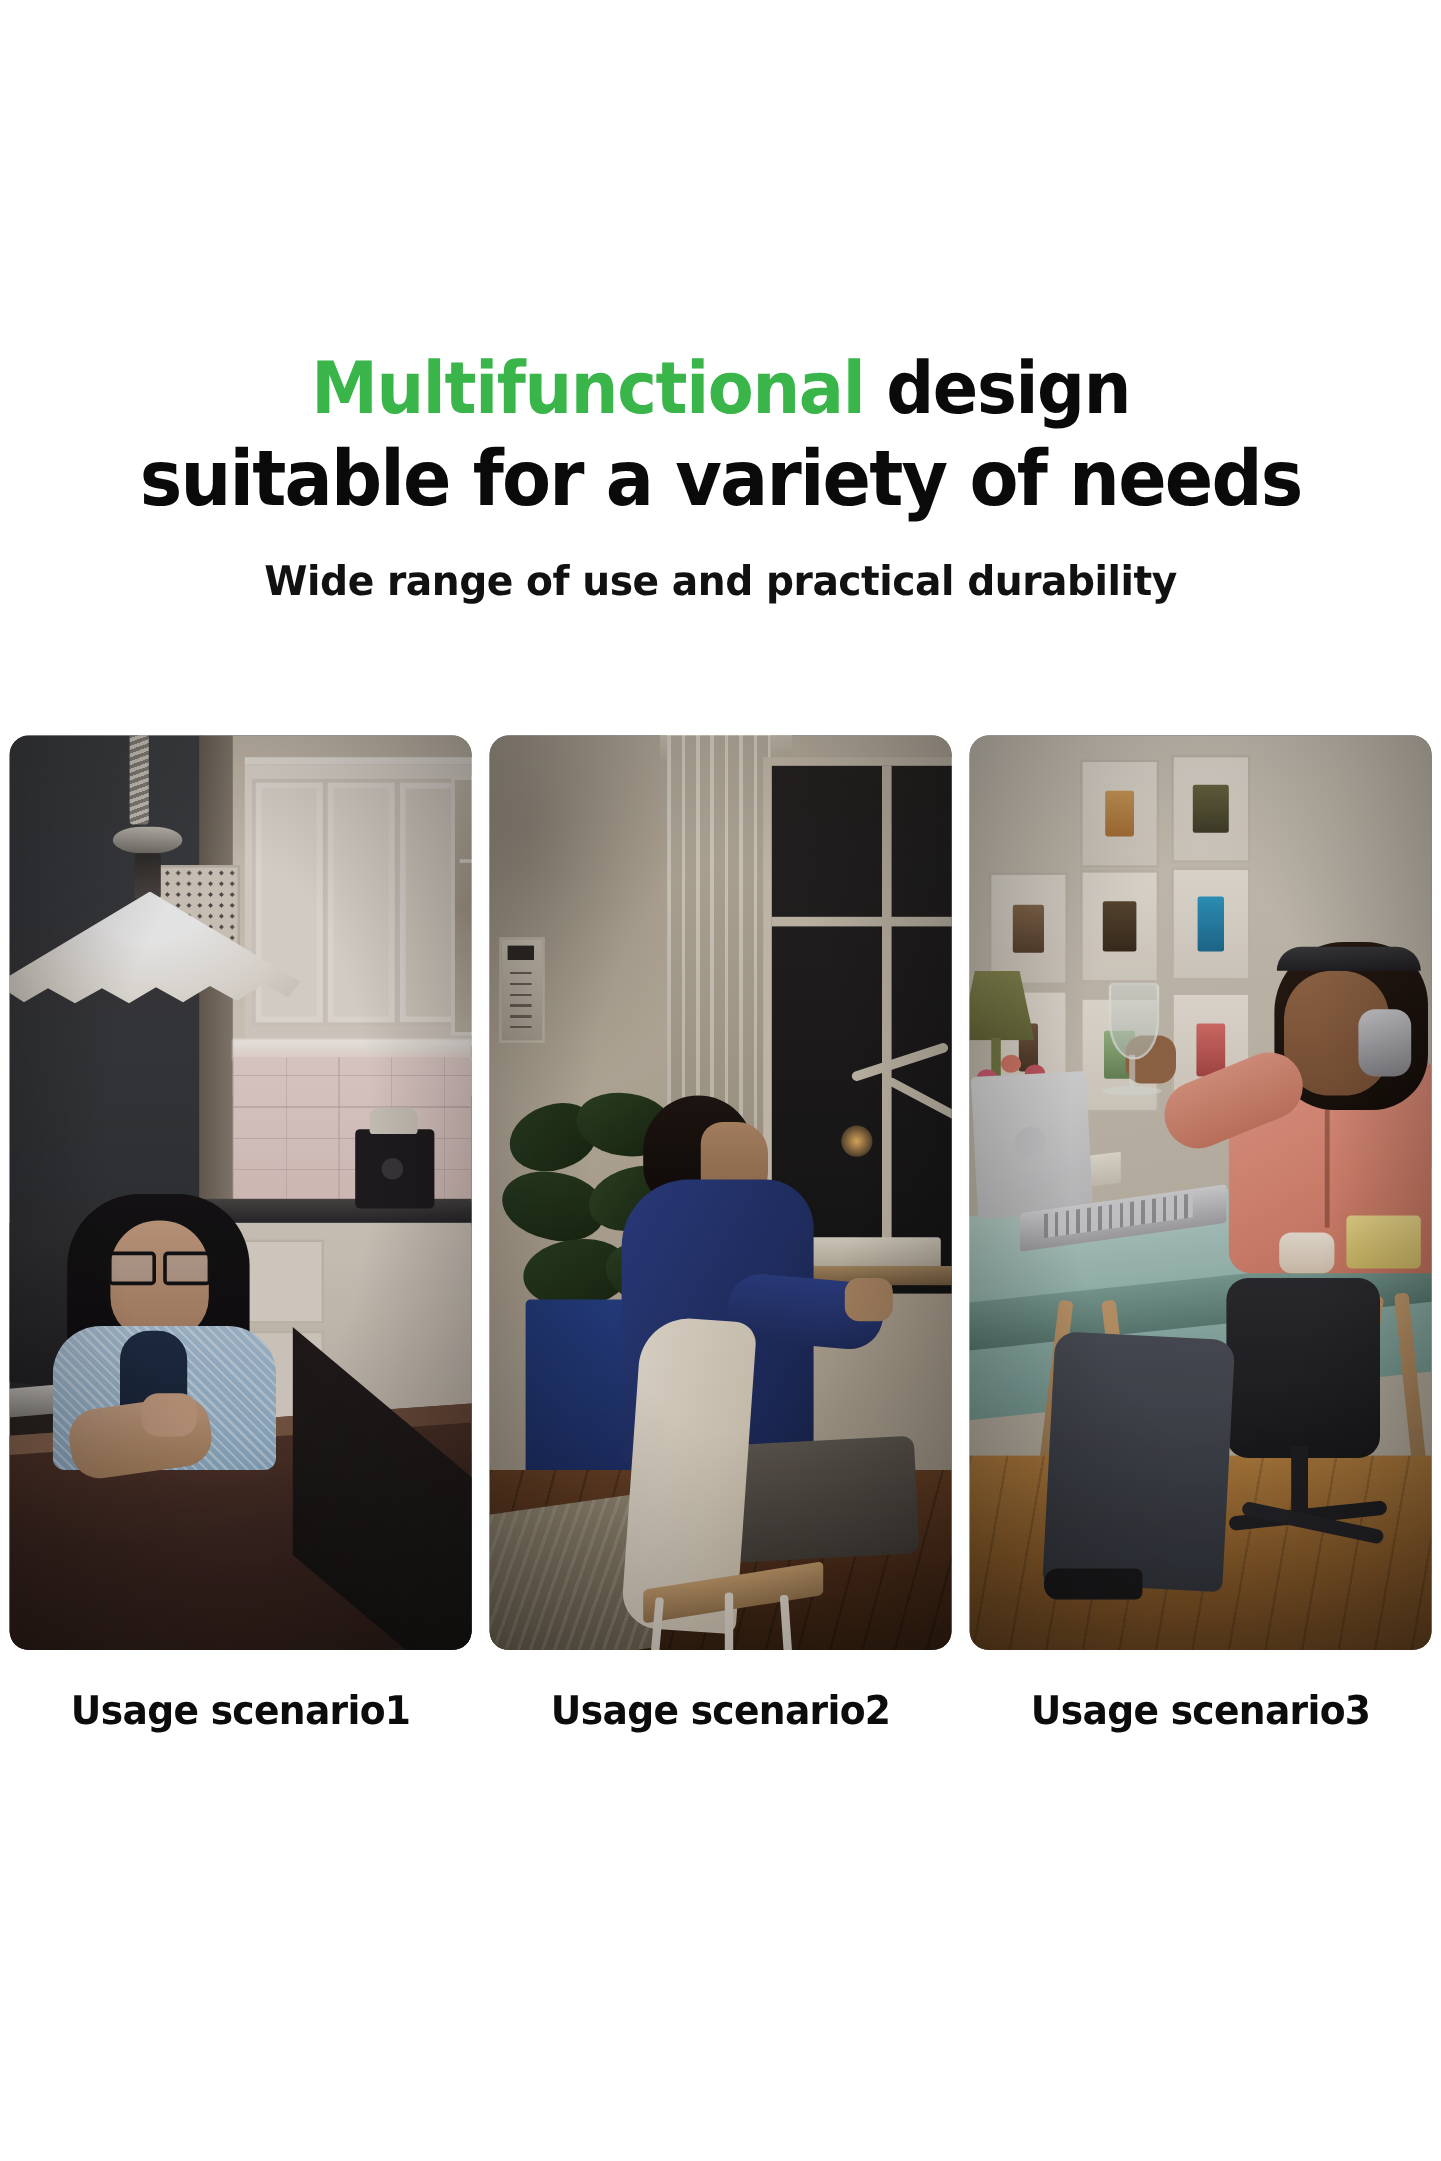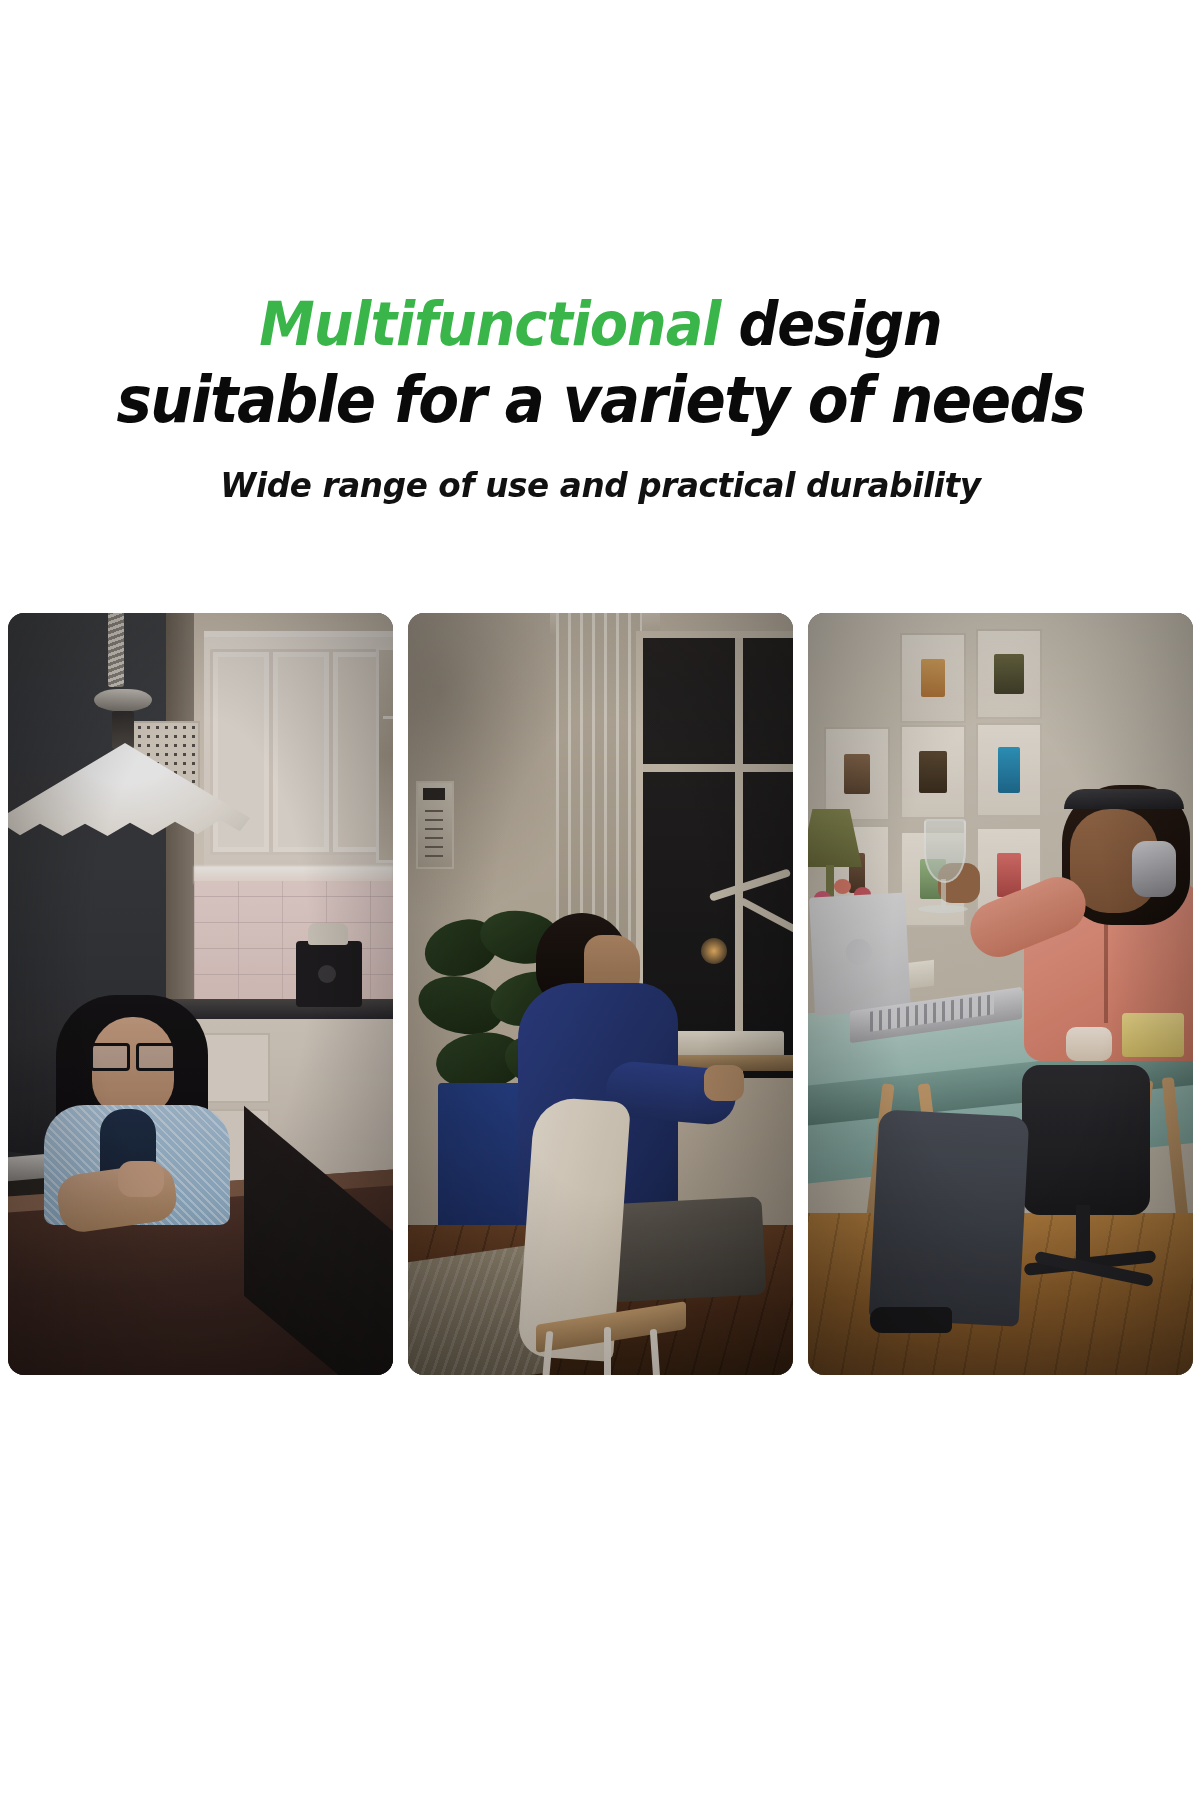--- a/index.html
+++ b/index.html
@@ -22,21 +22,20 @@
     box-sizing: border-box;
   }
 
   
   .headings {
     position: absolute;
     left: 0;
     top: 286px;
     width: 1201px;
     text-align: center;
-    font-style: italic;
   }
   .headline {
     font-family: "DejaVu Sans", sans-serif;
     font-weight: bold;
     font-size: 62px;
     line-height: 76px;
     letter-spacing: -1.2px;
     color: #0a0a0a;
     white-space: nowrap;
     transform: scaleX(0.93);
@@ -763,14 +762,19 @@
         <div class="p3-snack"></div>
         <div class="p3-box"></div>
 
         <div class="dim"></div>
         <div class="vignette"></div>
       </div>
     </div>
 
   </div>
 
+  <div class="captions">
+    <div class="caption">Usage scenario1</div>
+    <div class="caption">Usage scenario2</div>
+    <div class="caption">Usage scenario3</div>
+  </div>
 
 </div>
 
 </body></html>

